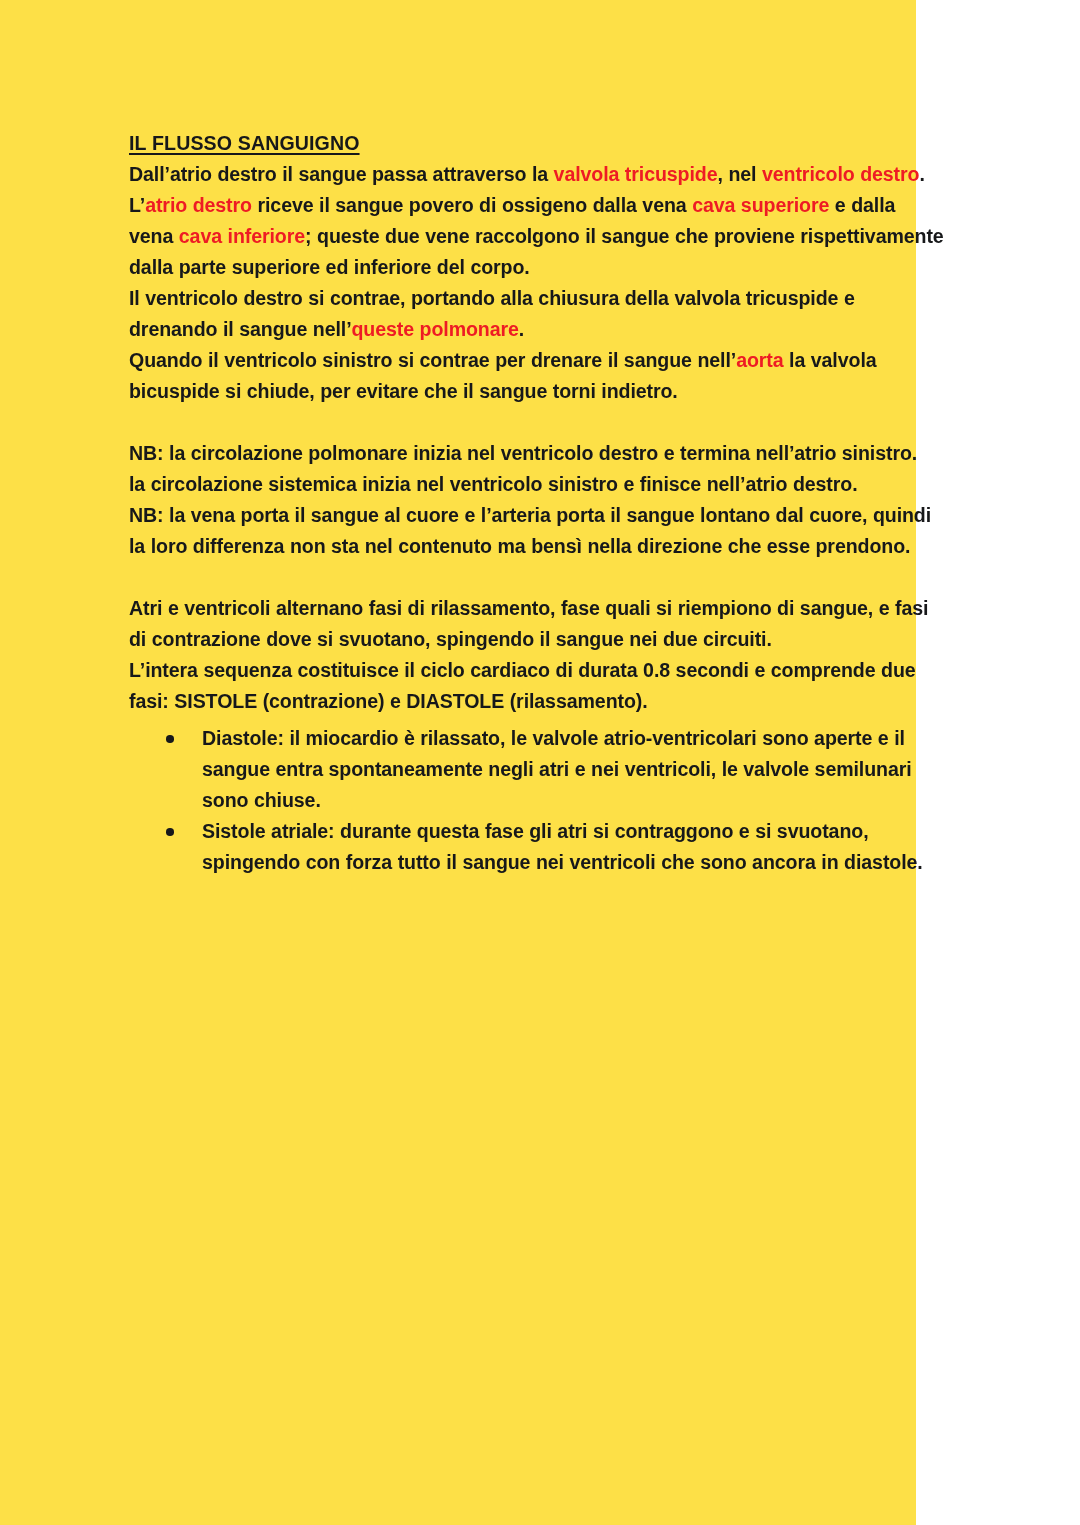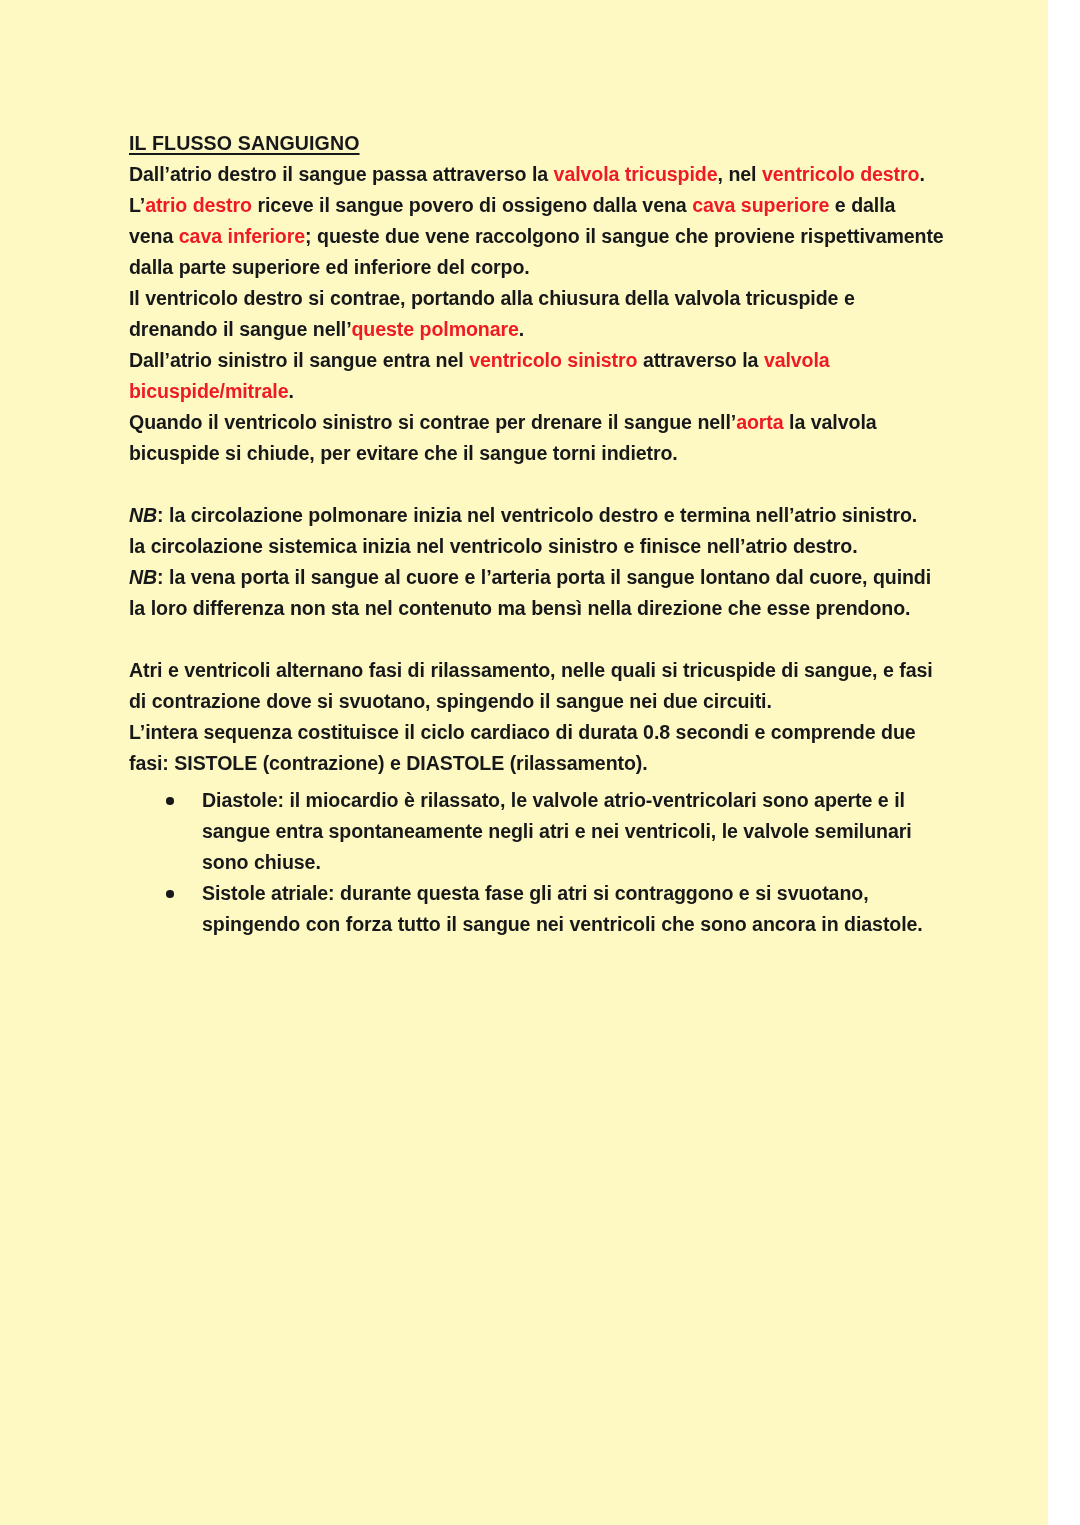--- a/index.html
+++ b/index.html
@@ -14,23 +14,23 @@
     position: relative;
     overflow: hidden;
     font-family: "Liberation Sans", "DejaVu Sans", sans-serif;
     -webkit-font-smoothing: antialiased;
   }
 
   #page {
     position: absolute;
     left: 0;
     top: 0;
-    width: 1048px;
+    width: 916px;
     height: 1525px;
-    background: #fef9c3;
+    background: #fde047;
     box-sizing: border-box;
     padding: 128px 137px 0 129px;
   }
 
   .doc-body {
     width: 816px;
     font-size: 19.6px;
     line-height: 31px;
     color: #17181a;
     font-weight: 700;
@@ -62,21 +62,20 @@
     line-height: 31px;
   }
 
   .hl {
     color: #ee1b24;
   }
 
   .nb {
     font-weight: 800;
     color: #17181a;
-    font-style: italic;
   }
 
   ul.bullets {
     margin: 6px;
     padding: 0;
     list-style: none;
   }
   ul.bullets > li {
     position: relative;
     padding-left: 67px;
@@ -110,23 +109,20 @@
 
     <p class="para">
       <span>L’</span><span class="hl">atrio destro</span><span> riceve il sangue povero di ossigeno dalla vena </span><span class="hl">cava superiore</span><span> e dalla vena </span><span class="hl">cava inferiore</span><span>; queste due vene raccolgono il sangue che proviene rispettivamente dalla parte superiore ed inferiore del corpo.</span>
     </p>
 
     <p class="para">
       <span>Il ventricolo destro si contrae, portando alla chiusura della valvola tricuspide e drenando il sangue nell’</span><span class="hl">queste polmonare</span><span>.</span>
     </p>
 
 
-    <p class="para">
-      <span>Dall’atrio sinistro il sangue entra nel </span><span class="hl">ventricolo sinistro</span><span> attraverso la </span><span class="hl">valvola bicuspide/mitrale</span><span>.</span>
-    </p>
 
 
     <p class="para">
       <span>Quando il ventricolo sinistro si contrae per drenare il sangue nell’</span><span class="hl">aorta</span><span> la valvola bicuspide si chiude, per evitare che il sangue torni indietro.</span>
     </p>
 
     <div class="spacer-line">&nbsp;</div>
 
     <p class="para">
       <span class="nb">NB</span><span>: la circolazione polmonare inizia nel ventricolo destro e termina nell’atrio sinistro.</span>
@@ -137,21 +133,21 @@
     </p>
 
     <p class="para">
       <span class="nb">NB</span><span>: la vena porta il sangue al cuore e l’arteria porta il sangue lontano dal cuore, quindi la loro differenza non sta nel contenuto ma bensì nella direzione che esse prendono.</span>
     </p>
 
     <div class="spacer-line">&nbsp;</div>
 
 
     <p class="para">
-      <span>Atri e ventricoli alternano fasi di rilassamento, nelle quali si tricuspide di sangue, e fasi di contrazione dove si svuotano, spingendo il sangue nei due circuiti.</span>
+      <span>Atri e ventricoli alternano fasi di rilassamento, fase quali si riempiono di sangue, e fasi di contrazione dove si svuotano, spingendo il sangue nei due circuiti.</span>
     </p>
 
     <p class="para">
       <span>L’intera sequenza costituisce il ciclo cardiaco di durata 0.8 secondi e comprende due fasi: SISTOLE (contrazione) e DIASTOLE (rilassamento).</span>
     </p>
 
     <ul class="bullets">
       <li>
         <span class="bullet-dot"></span>
         <span class="bullet-text">Diastole: il miocardio è rilassato, le valvole atrio-ventricolari sono aperte e il sangue entra spontaneamente negli atri e nei ventricoli, le valvole semilunari sono chiuse.</span>

